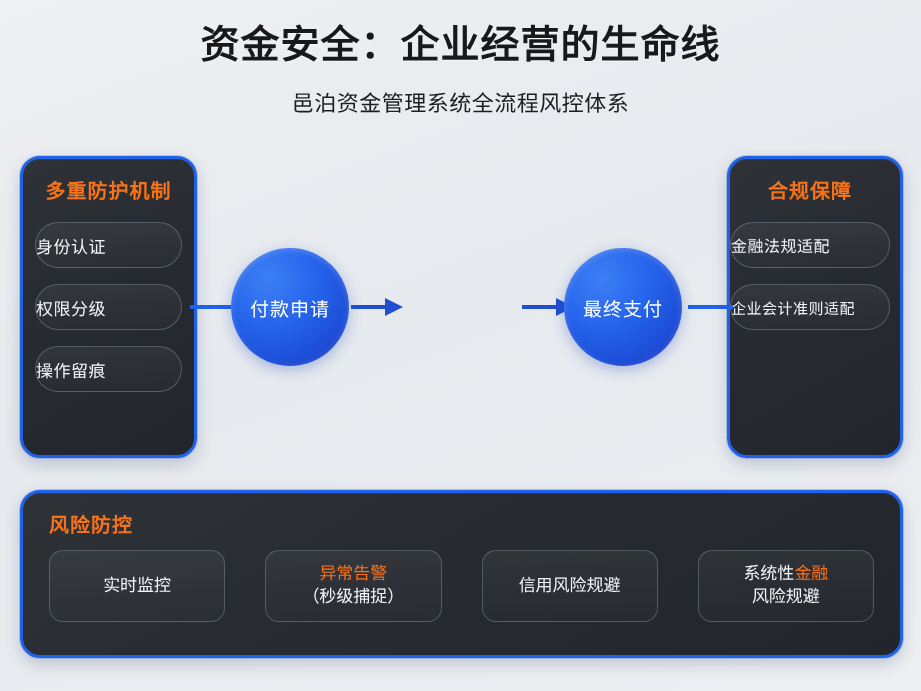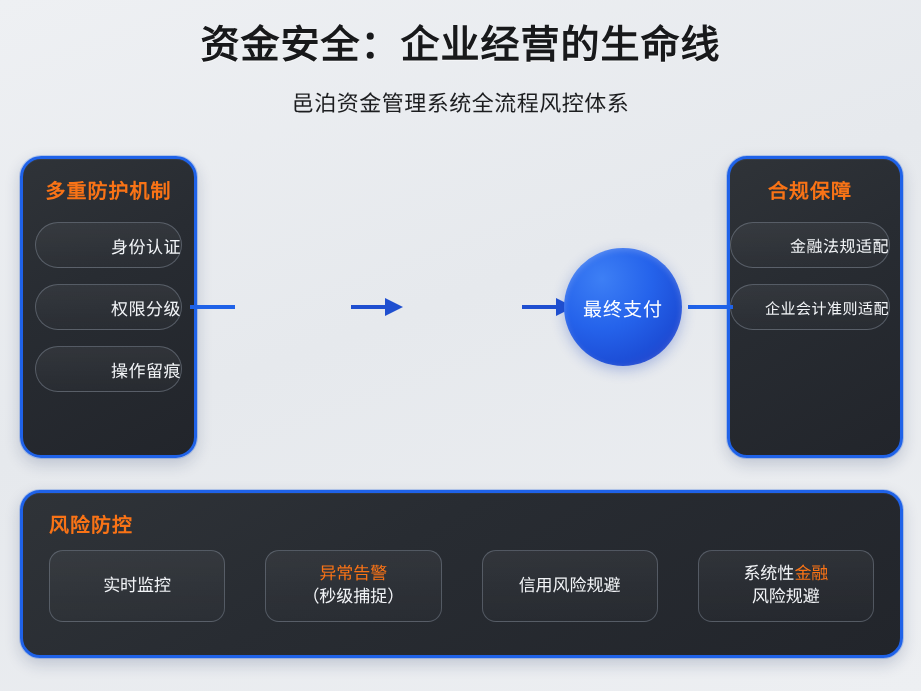--- a/index.html
+++ b/index.html
@@ -61,38 +61,37 @@
     color: #f97316;
     font-size: 20px;
     font-weight: 700;
     letter-spacing: 1px;
     text-align: center;
   }
 
   .pill {
     display: flex;
     align-items: center;
-    justify-content: flex-end;
+    justify-content: flex-start;
     border: 1px solid rgba(150,160,175,.40);
     border-radius: 999px;
     background: linear-gradient(180deg, rgba(255,255,255,.055), rgba(255,255,255,.015));
     color: #f2f4f7;
     font-size: 17px;
     letter-spacing: .5px;
     box-sizing: border-box;
   }
 
   
   #panel-left {
     left: 20px;
     top: 156px;
     width: 177px;
     height: 302px;
     padding: 16px 12px 14px 12px;
-    border-radius: 21px;
   }
   #panel-left .panel-title { margin-bottom: 18px; }
   #panel-left .pill {
     height: 46px;
     width: 100%;
     margin-bottom: 16px;
   }
   #panel-left .pill:last-child { margin-bottom: 0; }
 
   
@@ -235,20 +234,23 @@
       <span>金融法规适配</span>
     </div>
     <div class="pill">
       <span>企业会计准则适配</span>
     </div>
   </div>
 
   <div class="connector" id="connector-left"></div>
   <div class="connector" id="connector-right"></div>
 
+  <div class="circle" id="circle-1">
+    <span>付款申请</span>
+  </div>
   <div class="arrow" id="arrow-1">
     <span class="shaft"></span>
     <span class="head"></span>
   </div>
   <div class="arrow" id="arrow-2">
     <span class="shaft"></span>
     <span class="head"></span>
   </div>
   <div class="circle" id="circle-3">
     <span>最终支付</span>

